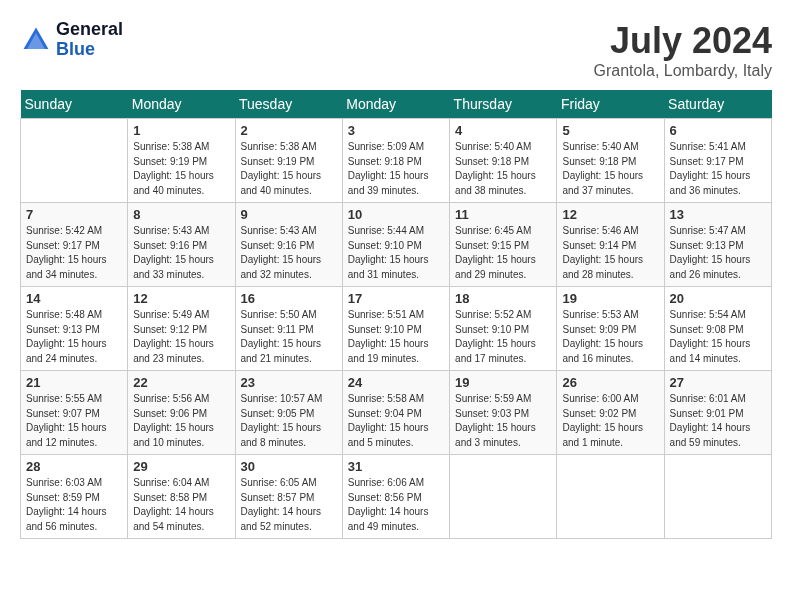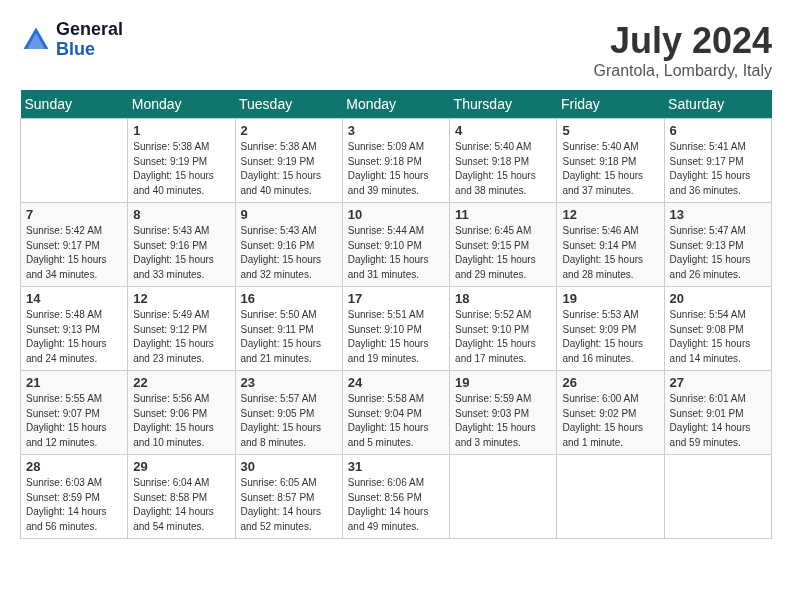--- a/index.html
+++ b/index.html
@@ -274,21 +274,21 @@
         </td>
         <td>
           <span class="day-number">22</span>
           <div class="day-info">Sunrise: 5:56 AM
 Sunset: 9:06 PM
 Daylight: 15 hours
 and 10 minutes.</div>
         </td>
         <td>
           <span class="day-number">23</span>
-          <div class="day-info">Sunrise: 5:57 AM
+          <div class="day-info">Sunrise: 10:57 AM
 Sunset: 9:05 PM
 Daylight: 15 hours
 and 8 minutes.</div>
         </td>
         <td>
           <span class="day-number">24</span>
           <div class="day-info">Sunrise: 5:58 AM
 Sunset: 9:04 PM
 Daylight: 15 hours
 and 5 minutes.</div>

